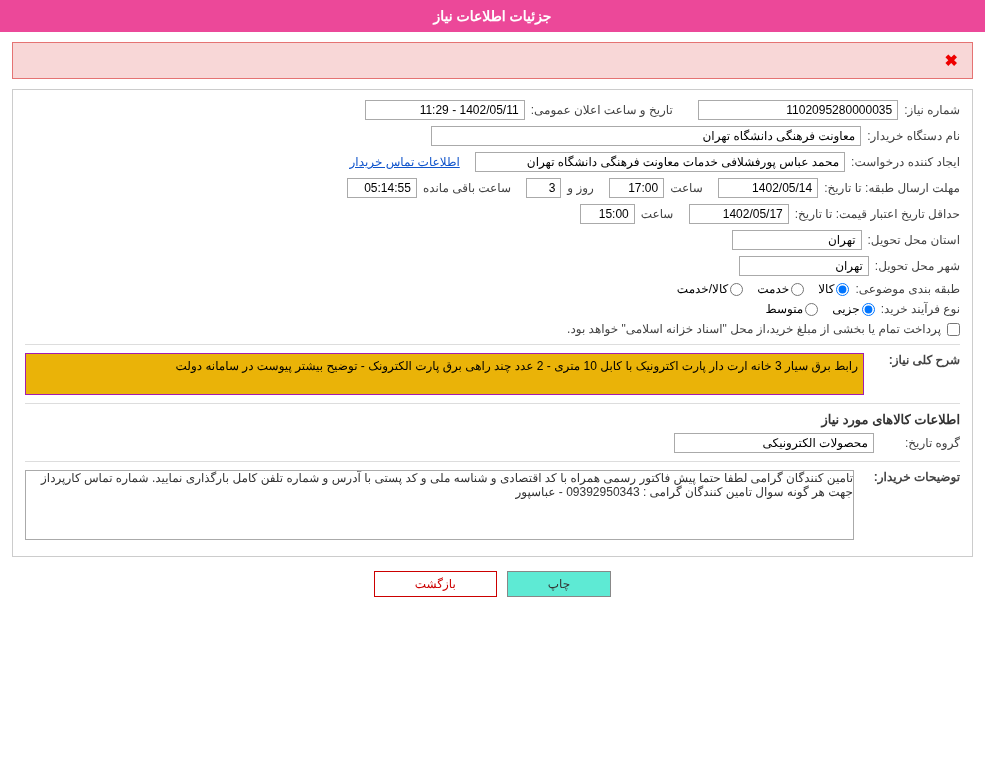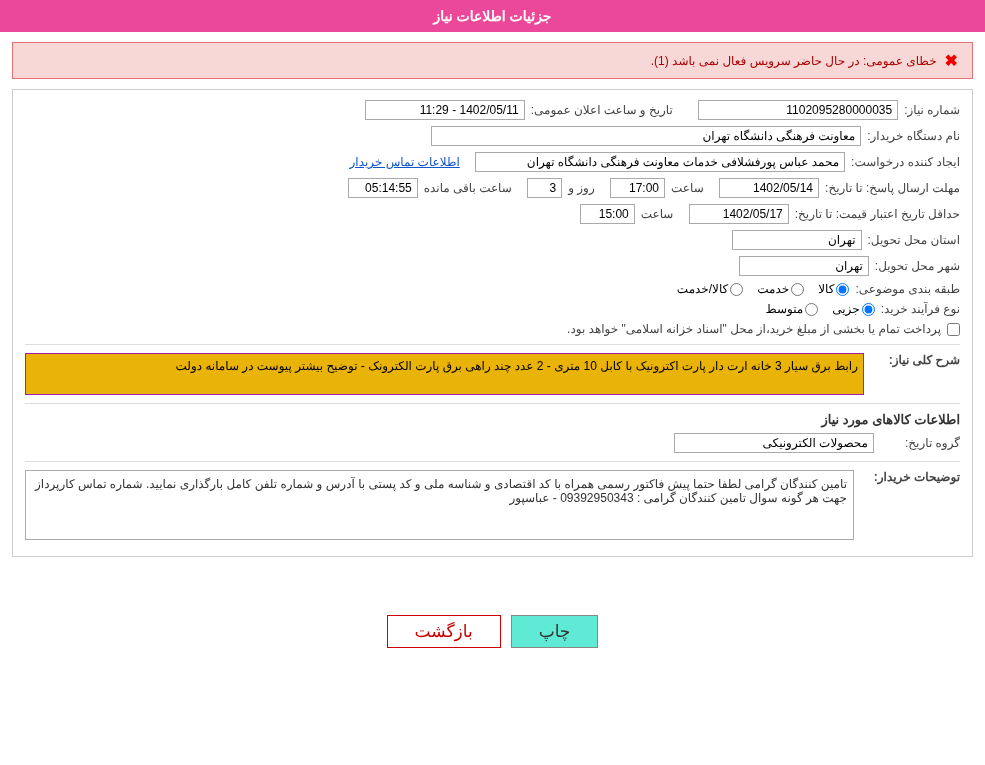--- a/index.html
+++ b/index.html
@@ -84,39 +84,37 @@
       margin-bottom: 6px;
       color: #333;
     }
     .no-info {
       color: #555;
       font-size: 12px;
       padding: 6px 0;
     }
     .buyer-notes {
       border: 1px solid #aaa;
-      padding: 6px;
       font-size: 12px;
       direction: rtl;
       color: #333;
       min-height: 70px;
     }
     .bottom-buttons {
       display: flex;
       justify-content: center;
       gap: 10px;
       margin: 14px 0 10px 0;
     }
     .btn {
-      padding: 5px 27px;
-      font-size: 17px;
+      padding: 5px 40px;
+      font-size: 12px;
       font-family: Tahoma, Arial, sans-serif;
       cursor: pointer;
       border: 1px solid #888;
-      margin-top: 44px;
     }
     .btn-print {
       background: #5eead4;
       color: #333;
     }
     .btn-back {
       background: #fff;
       color: #c00;
       border-color: #c00;
     }
@@ -130,21 +128,20 @@
 <body>
 
 <div class="page-wrapper">
 
   <div class="header">
     <span>جزئیات اطلاعات نیاز</span>
   </div>
 
   <div class="error-bar">
     <span class="error-icon">✖</span>
-    <span>خطای عمومی: در حال حاضر سرویس فعال نمی باشد (1).</span>
   </div>
 
   <div class="main-card">
 
     <div class="form-row">
       
       <span class="label">شماره نیاز:</span>
       <input class="input-box" style="width: 200px;" value="1102095280000035" readonly="">
       &nbsp;&nbsp;&nbsp;&nbsp;
       
@@ -158,21 +155,21 @@
     </div>
 
     <div class="form-row">
       <span class="label">ایجاد کننده درخواست:</span>
       <input class="input-box" style="width: 370px;" value="محمد عباس پورفشلافی خدمات معاونت فرهنگی دانشگاه تهران" readonly="">
       &nbsp;
       <span class="link-text">اطلاعات تماس خریدار</span>
     </div>
 
     <div class="form-row">
-      <span class="label">مهلت ارسال پاسخ: تا تاریخ:</span>
+      <span class="label">مهلت ارسال طبقه: تا تاریخ:</span>
       <input class="input-box" style="width: 100px;" value="1402/05/14" readonly="">
       &nbsp;
       <span class="label">ساعت</span>
       <input class="input-box" style="width: 55px;" value="17:00" readonly="">
       &nbsp;
       <span class="label">روز و</span>
       <input class="input-box" style="width: 35px;" value="3" readonly="">
       &nbsp;
       <span class="label">ساعت باقی مانده</span>
       <input class="input-box" style="width: 70px;" value="05:14:55" readonly="">

